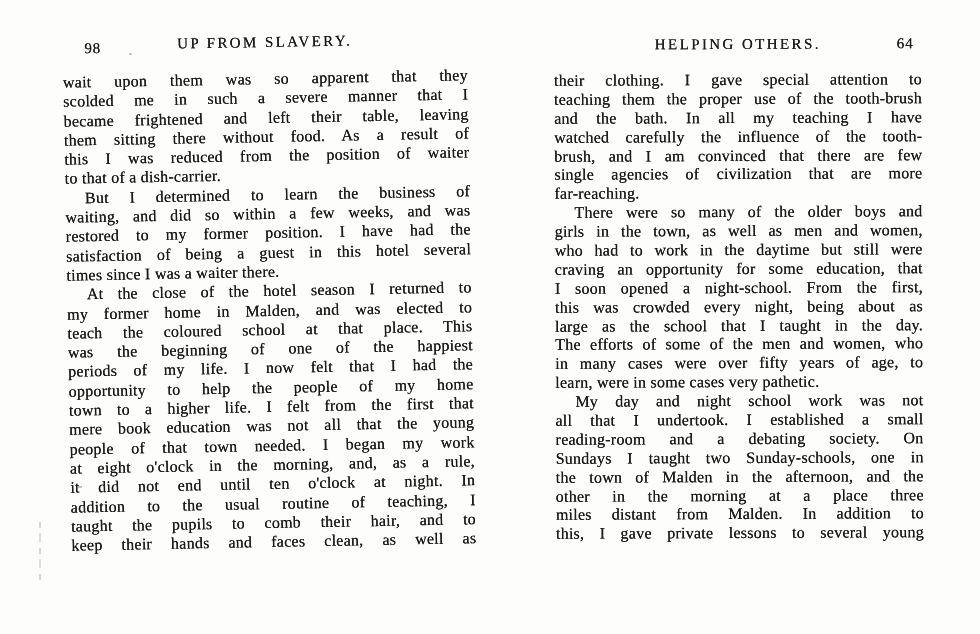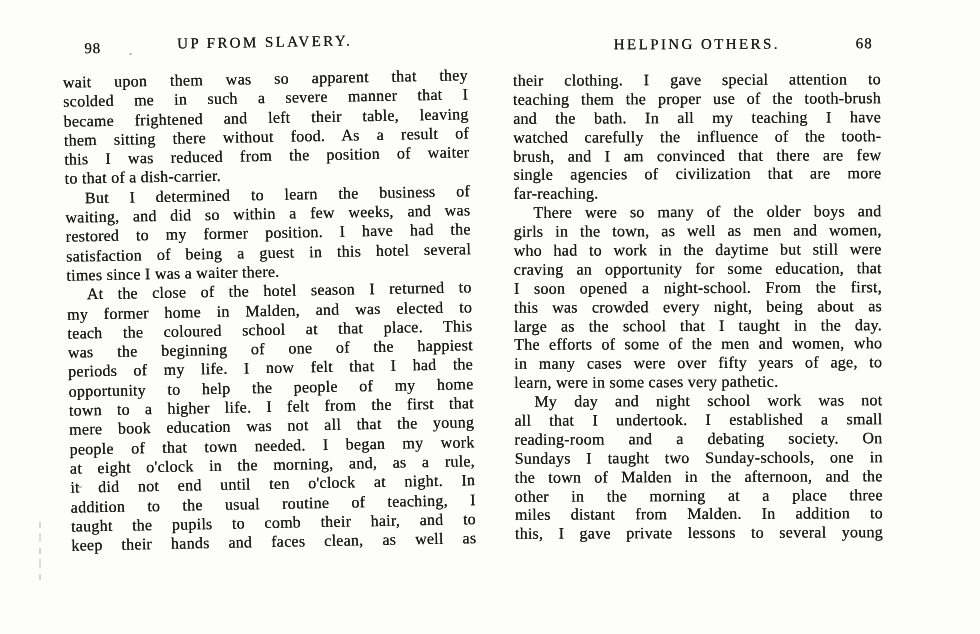--- a/index.html
+++ b/index.html
@@ -5,21 +5,21 @@
   html,body{margin:0;padding:0;background:#ffffff;}
   body{
     width:980px;height:634px;position:relative;overflow:hidden;
     font-family:"Liberation Serif","DejaVu Serif",serif;
     color:#1b1b1b;background:#fdfdfc;
   }
   .page{position:absolute;}
   .page-inner{position:relative;}
   .page.left{left:63px;top:34px;width:405px;}
   .page.left .page-inner{transform:rotate(-1.05deg);transform-origin:50% 10%;}
-  .page.right{left:513px;top:36px;width:368px;}
+  .page.right{left:554px;top:36px;width:368px;}
   .page.right .page-inner{transform:rotate(-0.25deg);transform-origin:50% 10%;}
 
   .running-head{position:relative;height:20px;margin-bottom:15px;}
   .running-title{
     position:absolute;left:0;right:0;text-align:center;
     font-size:15px;letter-spacing:2.4px;white-space:nowrap;
     text-shadow:0 0 .3px currentColor;
   }
   .page-num{
     position:absolute;top:3px;font-size:15px;letter-spacing:1px;
@@ -89,21 +89,21 @@
         <div class="line">taught the pupils to comb their hair, and to</div>
         <div class="line">keep their hands and faces clean, as well as</div>
       </div>
   </div>
 </section>
 
 <section class="page right">
   <div class="page-inner">
     <div class="running-head">
       <span class="running-title">HELPING OTHERS.</span>
-      <span class="page-num">68</span>
+      <span class="page-num">64</span>
     </div>
     <div class="page-body">
         <div class="line">their clothing.  I gave special attention to</div>
         <div class="line">teaching them the proper use of the tooth-brush</div>
         <div class="line">and the bath.  In all my teaching I have</div>
         <div class="line">watched carefully the influence of the tooth-</div>
         <div class="line">brush, and I am convinced that there are few</div>
         <div class="line">single agencies of civilization that are more</div>
         <div class="line para-end">far-reaching.</div>
         <div class="line indent">There were so many of the older boys and</div>

